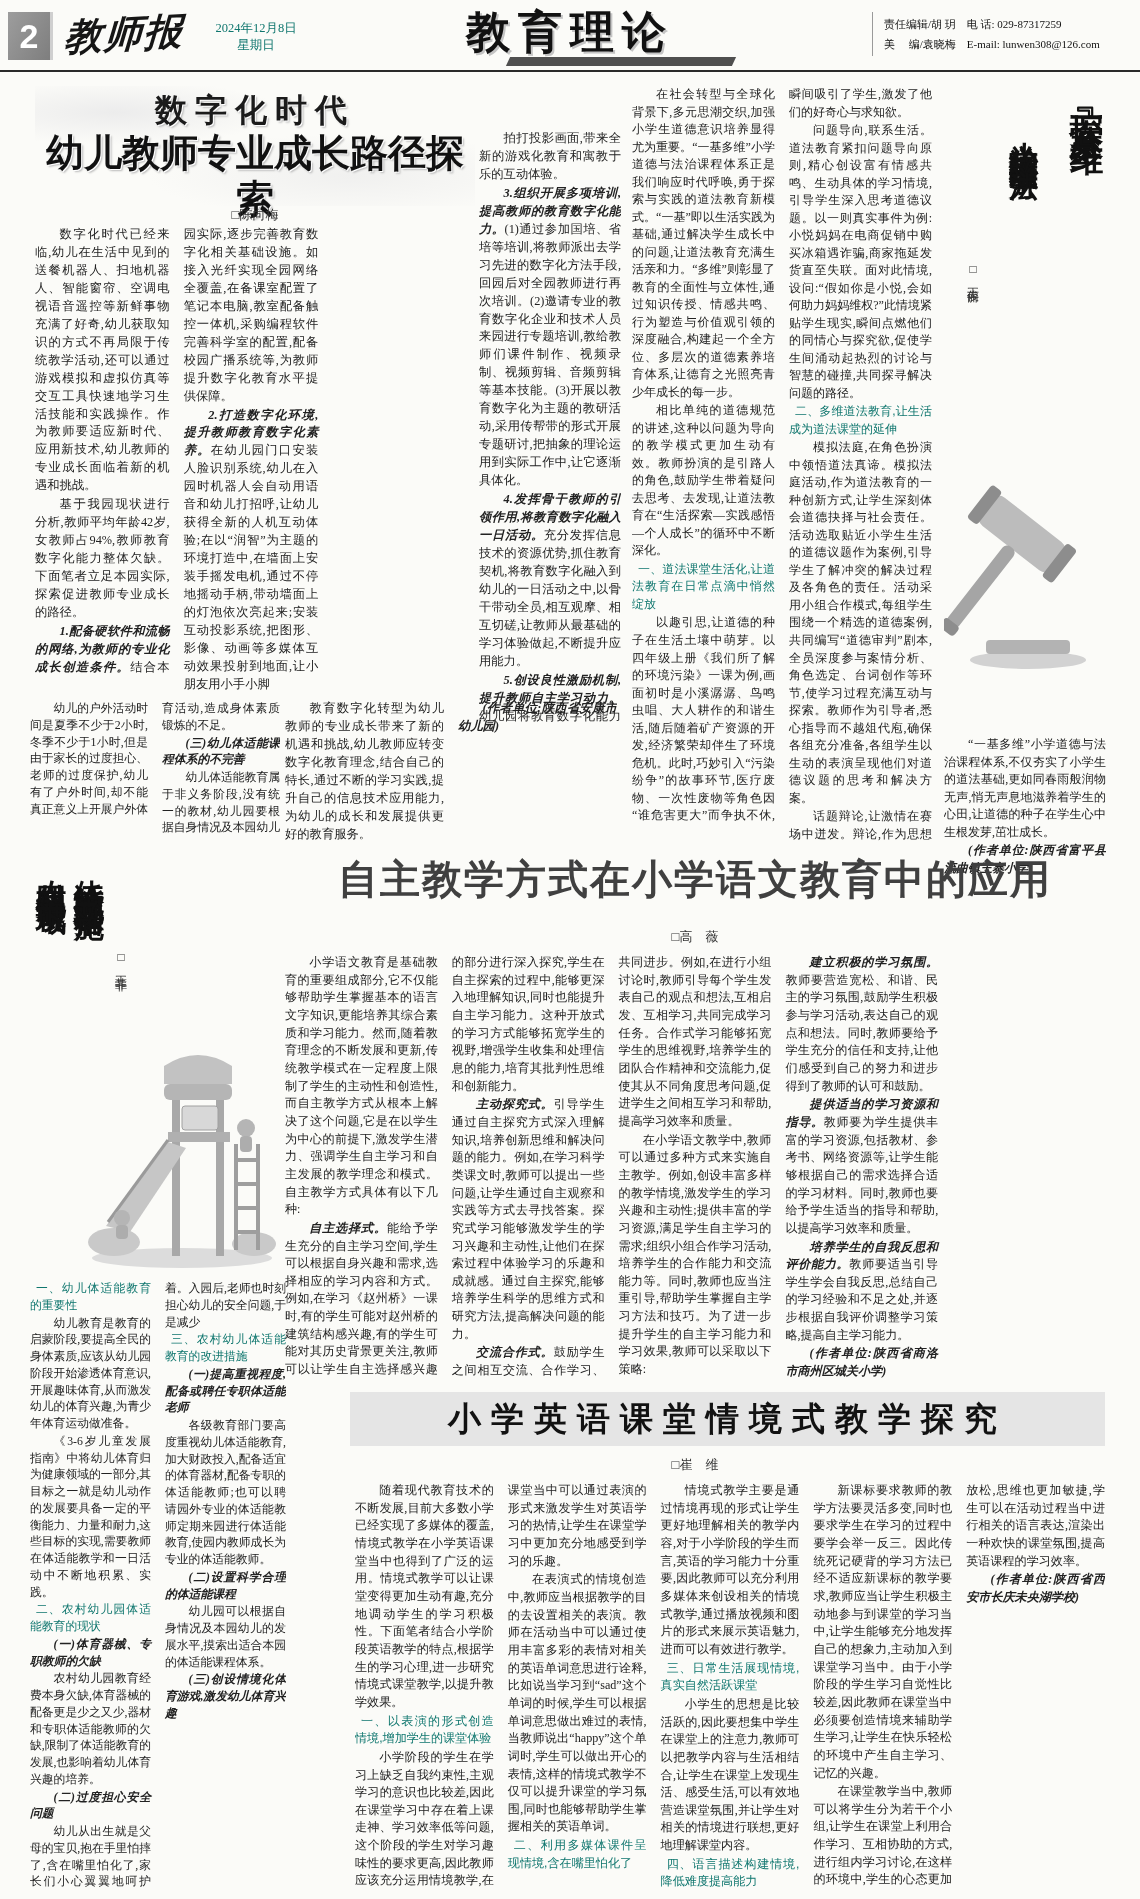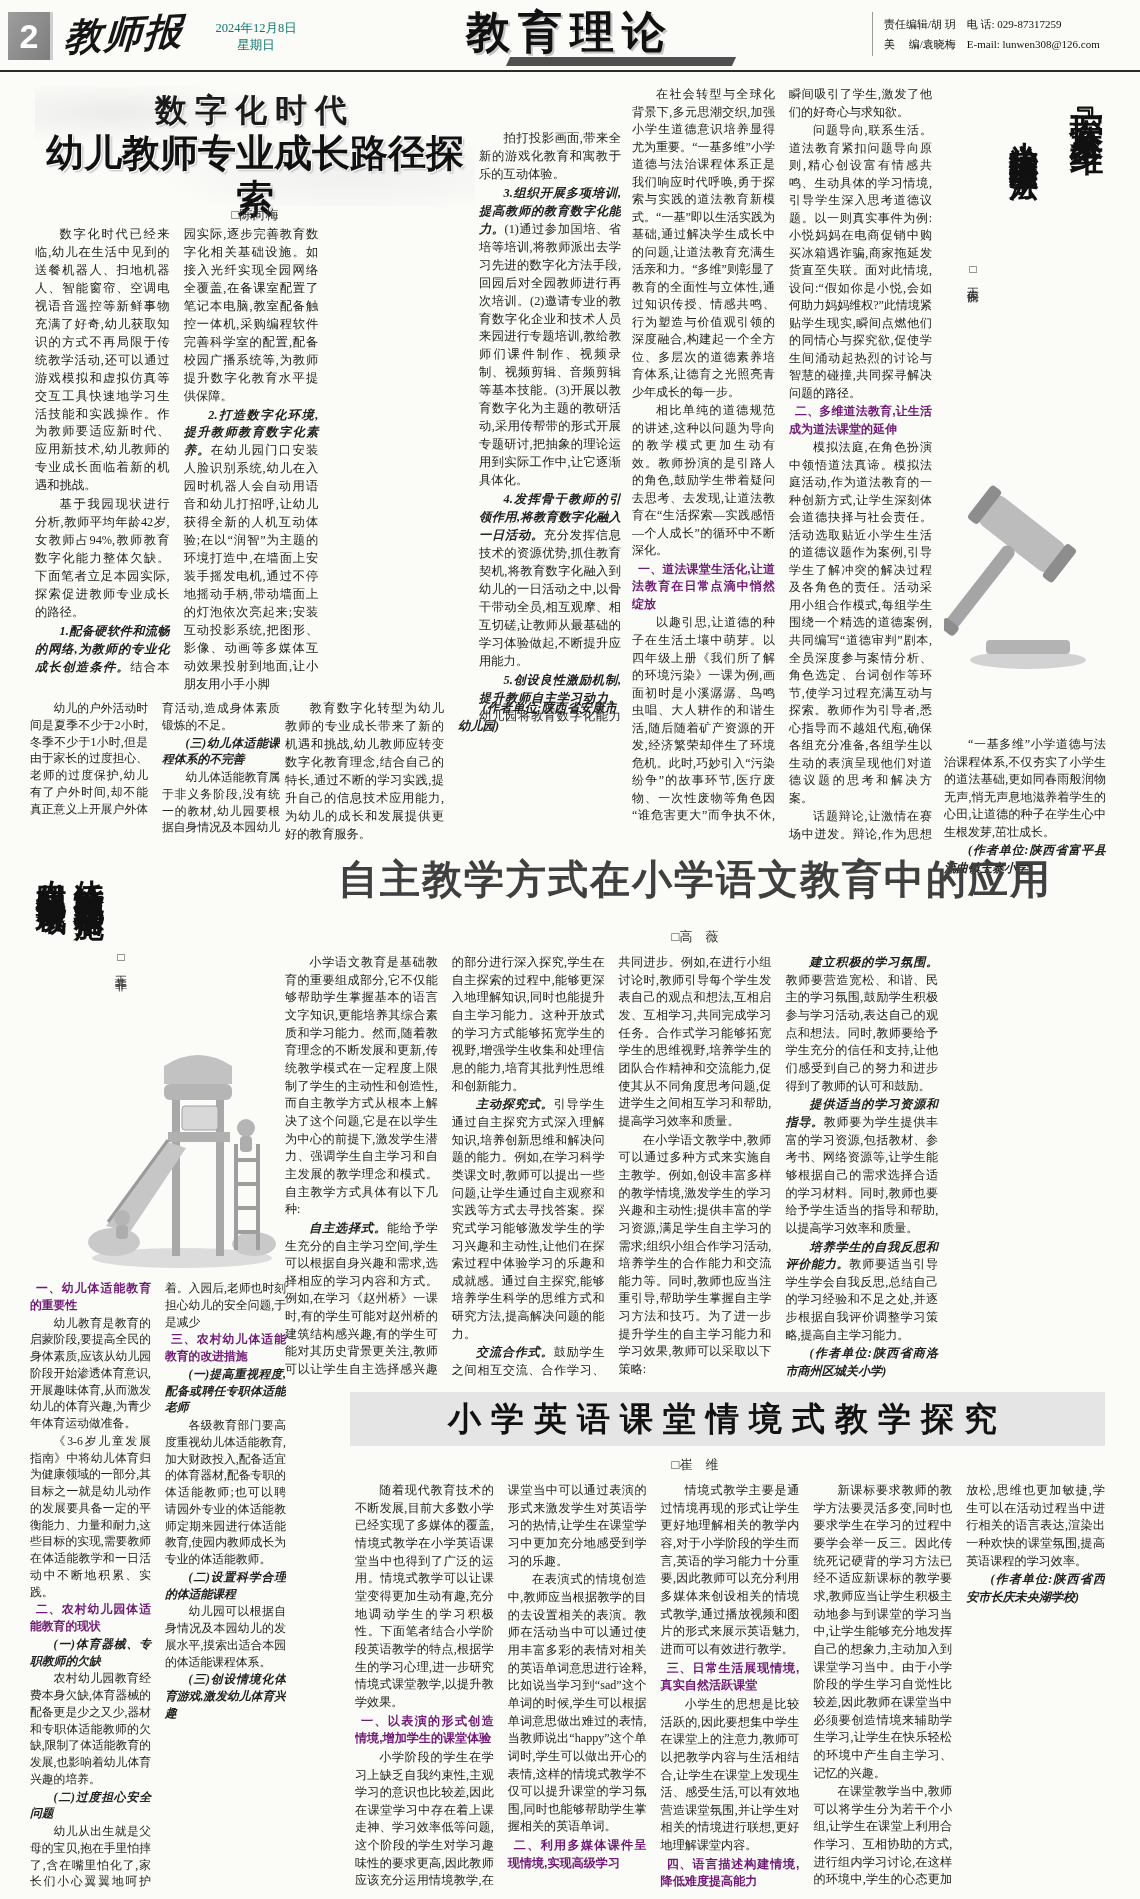--- a/index.html
+++ b/index.html
@@ -16,21 +16,21 @@
                  text-shadow:2px 2px 0 #c4c4c4;}
   .section-bar{position:absolute;left:508px;top:57px;width:226px;height:9px;background:#4f4f4f;transform:skewX(-25deg);}
   .hdivider{position:absolute;left:872px;top:12px;width:1px;height:44px;background:#9a9a9a;}
   .info{position:absolute;left:884px;top:14px;font-size:11px;line-height:20px;color:#111;white-space:nowrap;}
   .header-rule{position:absolute;left:0;top:70px;width:1140px;height:2px;background:#2a2a2a;}
   
   .cols{position:absolute;column-gap:14px;column-fill:auto;overflow:hidden;text-align:justify;
         font-size:12.3px;line-height:1.46;color:#222;}
   .cols p{margin:0 0 1px 0;}
   .t-p,.t-tail,.t-shead{text-indent:2em;}
-  .t-head{font-family:"Liberation Sans","DejaVu Sans",sans-serif;font-weight:700;text-indent:0.5em;margin:4px 0 3px 0;color:#701a75;}
+  .t-head{font-family:"Liberation Sans","DejaVu Sans",sans-serif;font-weight:400;text-indent:0.5em;margin:4px 0 3px 0;color:#0f766e;}
   .t-shead{font-weight:700;font-style:italic;}
   .t-tail{font-style:italic;font-weight:600;}
   .cols b{font-style:italic;font-weight:700;}
   .small{font-size:11.8px;line-height:1.42;}
   
   .a1head{position:absolute;left:35px;top:86px;width:440px;height:120px;text-align:center;
     background:
       radial-gradient(ellipse 260px 50px at 18% 22%, #ececec 0%, rgba(236,236,236,0) 65%),
       radial-gradient(ellipse 340px 70px at 72% 75%, #f0f0ef 0%, rgba(240,240,239,0) 60%);}
   .a1t1{font:800 32px/40px "Liberation Sans","DejaVu Sans",sans-serif;letter-spacing:8px;color:#1b1b1b;
@@ -183,21 +183,21 @@
       <p class="t-tail">(作者单位:陕西省商洛市商州区城关小学)</p>
     </div>
 
   <div class="band">小学英语课堂情境式教学探究</div>
   <div class="byline" style="left:285px;top:1456px;width:820px;">□崔　维</div>
   <div class="cols" style="left:355px;top:1482px;width:750px;height:410px;column-count:5;font-size:12.1px;">
       <p class="t-p">随着现代教育技术的不断发展,目前大多数小学已经实现了多媒体的覆盖,情境式教学在小学英语课堂当中也得到了广泛的运用。情境式教学可以让课堂变得更加生动有趣,充分地调动学生的学习积极性。下面笔者结合小学阶段英语教学的特点,根据学生的学习心理,进一步研究情境式课堂教学,以提升教学效果。</p>
       <p class="t-head">一、以表演的形式创造情境,增加学生的课堂体验</p>
       <p class="t-p">小学阶段的学生在学习上缺乏自我约束性,主观学习的意识也比较差,因此在课堂学习中存在着上课走神、学习效率低等问题,这个阶段的学生对学习趣味性的要求更高,因此教师应该充分运用情境教学,在课堂当中可以通过表演的形式来激发学生对英语学习的热情,让学生在课堂学习中更加充分地感受到学习的乐趣。</p>
       <p class="t-p">在表演式的情境创造中,教师应当根据教学的目的去设置相关的表演。教师在活动当中可以通过使用丰富多彩的表情对相关的英语单词意思进行诠释,比如说当学习到“sad”这个单词的时候,学生可以根据单词意思做出难过的表情,当教师说出“happy”这个单词时,学生可以做出开心的表情,这样的情境式教学不仅可以提升课堂的学习氛围,同时也能够帮助学生掌握相关的英语单词。</p>
-      <p class="t-head">二、利用多媒体课件呈现情境,实现高级学习</p>
+      <p class="t-head">二、利用多媒体课件呈现情境,含在嘴里怕化了</p>
       <p class="t-p">情境式教学主要是通过情境再现的形式让学生更好地理解相关的教学内容,对于小学阶段的学生而言,英语的学习能力十分重要,因此教师可以充分利用多媒体来创设相关的情境式教学,通过播放视频和图片的形式来展示英语魅力,进而可以有效进行教学。</p>
       <p class="t-head">三、日常生活展现情境,真实自然活跃课堂</p>
       <p class="t-p">小学生的思想是比较活跃的,因此要想集中学生在课堂上的注意力,教师可以把教学内容与生活相结合,让学生在课堂上发现生活、感受生活,可以有效地营造课堂氛围,并让学生对相关的情境进行联想,更好地理解课堂内容。</p>
       <p class="t-head">四、语言描述构建情境,降低难度提高能力</p>
       <p class="t-p">新课标要求教师的教学方法要灵活多变,同时也要求学生在学习的过程中要学会举一反三。因此传统死记硬背的学习方法已经不适应新课标的教学要求,教师应当让学生积极主动地参与到课堂的学习当中,让学生能够充分地发挥自己的想象力,主动加入到课堂学习当中。由于小学阶段的学生学习自觉性比较差,因此教师在课堂当中必须要创造情境来辅助学生学习,让学生在快乐轻松的环境中产生自主学习、记忆的兴趣。</p>
       <p class="t-p">在课堂教学当中,教师可以将学生分为若干个小组,让学生在课堂上利用合作学习、互相协助的方式,进行组内学习讨论,在这样的环境中,学生的心态更加放松,思维也更加敏捷,学生可以在活动过程当中进行相关的语言表达,渲染出一种欢快的课堂氛围,提高英语课程的学习效率。</p>
       <p class="t-tail">(作者单位:陕西省西安市长庆未央湖学校)</p>
     </div>
 
 </div>

